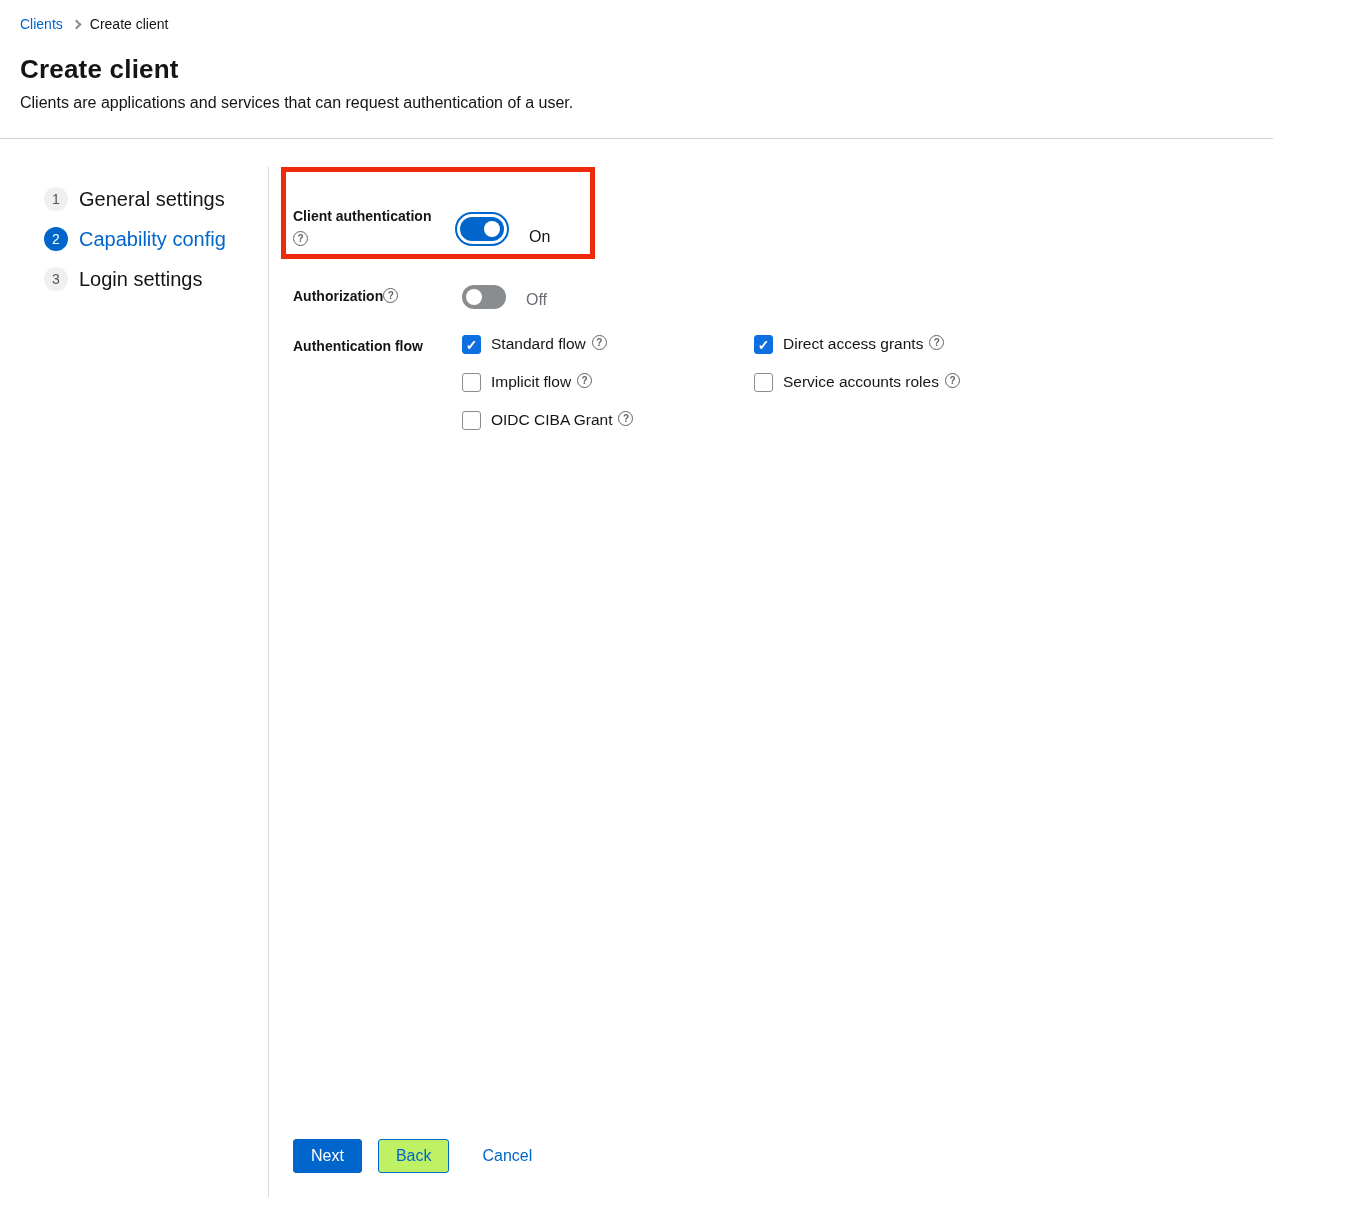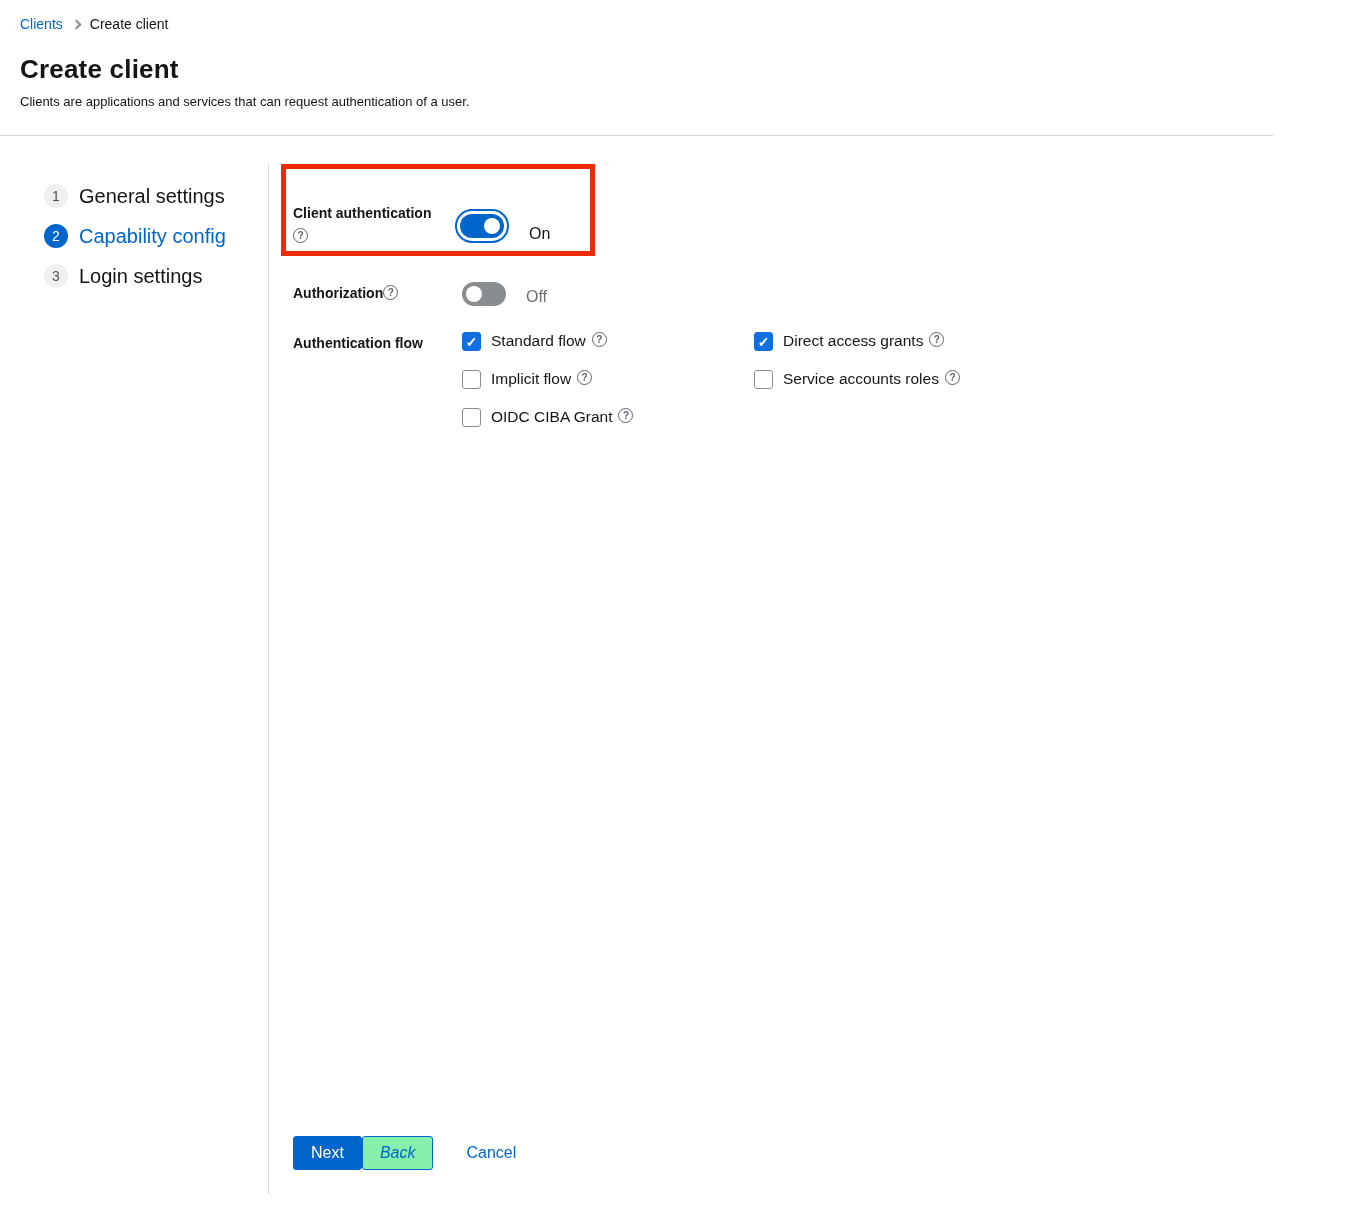--- a/index.html
+++ b/index.html
@@ -13,21 +13,21 @@
     overflow:hidden;
   }
 
   
   .page-header { padding:16px 20px 26px 20px; border-bottom:1px solid #d2d2d2; }
   .breadcrumb { display:flex; align-items:center; gap:10px; font-size:14px; }
   .crumb-link { color:#0066cc; text-decoration:none; cursor:pointer; }
   .crumb-sep { width:7px; height:7px; border-top:2px solid #8a8d90; border-right:2px solid #8a8d90; transform:rotate(45deg); margin-top:1px; }
   .crumb-current { color:#151515; }
   .page-title { margin-top:22px; font-size:26px; font-weight:700; letter-spacing:.2px; }
-  .page-subtitle { margin-top:9px; font-size:13px; color:#151515; }
+  .page-subtitle { margin-top:9px; font-size:16px; color:#151515; }
 
   
   .main { display:flex; margin-top:28px; height:1030px; }
   .wizard-nav { width:269px; flex:none; border-right:1px solid #d9d9d9; padding:20px 0 0 44px; }
   .wizard-step { display:flex; align-items:center; margin-bottom:16px; cursor:pointer; }
   .step-circle {
     width:24px; height:24px; border-radius:50%;
     background:#f0f0f0; color:#4f5255;
     display:flex; align-items:center; justify-content:center;
     font-size:14px; flex:none;
@@ -87,21 +87,21 @@
   }
   .checkbox.checked { background:#0f6fe0; border-color:#0f6fe0; }
   .checkbox.checked::after { content:"✓"; color:#fff; font-size:14px; font-weight:700; line-height:1; }
   .check-label { margin-left:10px; font-size:15.5px; color:#151515; }
   .check-item .help-icon { margin-left:6px; }
 
   
   .actions { position:absolute; left:24px; top:972px; display:flex; align-items:center;justify-content:space-between; }
   .btn { font-family:inherit; font-size:16px; border-radius:3px; padding:7px 17px; cursor:pointer; }
   .btn-primary { background:#0066cc; color:#fff; border:1px solid #0066cc; }
-  .btn-secondary { background:#86efac; color:#0066cc; border:1px solid #0066cc; margin-left:0;font-style:italic; }
+  .btn-secondary { background:#bef264; color:#0066cc; border:1px solid #0066cc; margin-left:16px; }
   .btn-link { background:none; border:none; color:#0066cc; margin-left:33px; padding:7px 0; }
 </style>
 </head>
 <body>
 
 <div class="page">
 
   <div class="page-header">
     <div class="breadcrumb">
       <a class="crumb-link">Clients</a>

